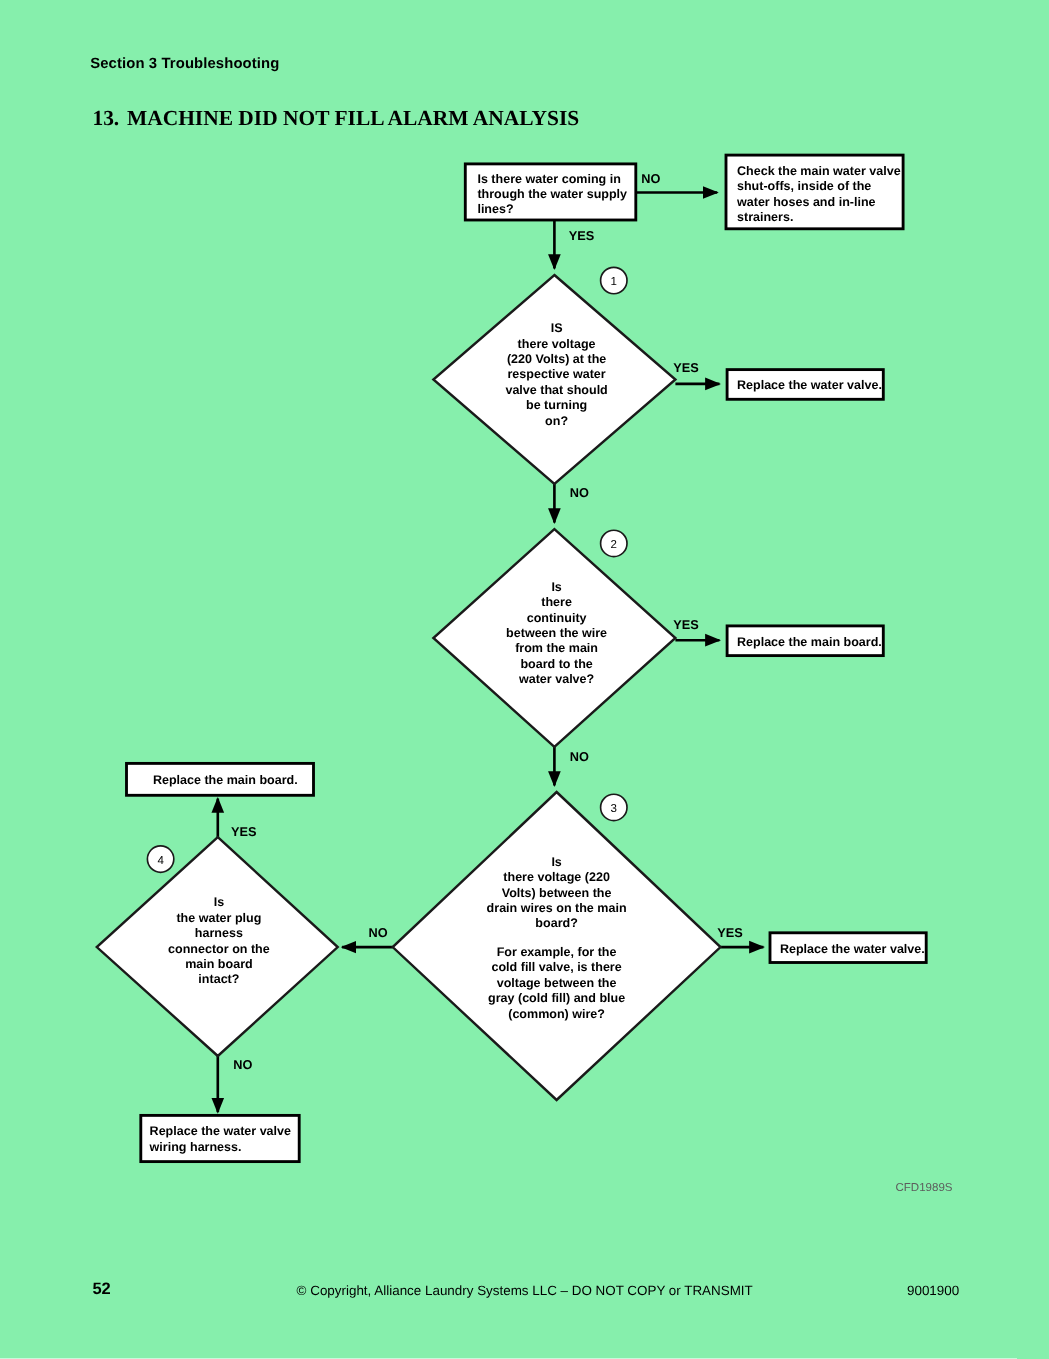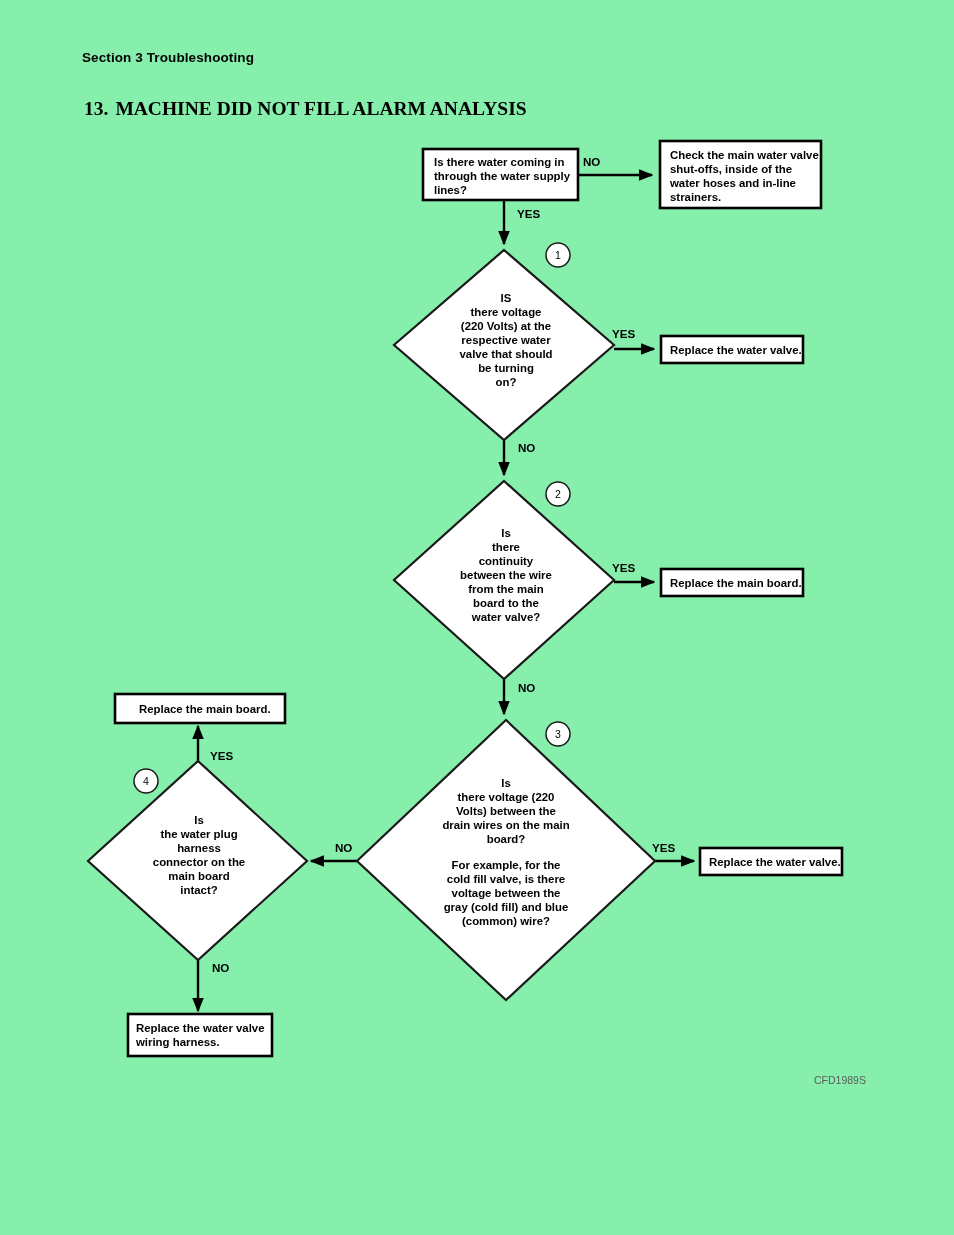--- a/index.html
+++ b/index.html
@@ -258,14 +258,19 @@
     <text class="fc-edge-label" x="612" y="572">YES</text>
     <text class="fc-edge-label" x="518" y="692">NO</text>
     <text class="fc-edge-label" x="652" y="852">YES</text>
     <text class="fc-edge-label" x="335" y="852">NO</text>
     <text class="fc-edge-label" x="210" y="760">YES</text>
     <text class="fc-edge-label" x="212" y="972">NO</text>
   </svg>
 
   <div id="drawing-number">CFD1989S</div>
 
+  <div id="footer">
+    <div id="footer-page-number">52</div>
+    <div id="footer-copyright">© Copyright, Alliance Laundry Systems LLC – DO NOT COPY or TRANSMIT</div>
+    <div id="footer-doc-number">9001900</div>
+  </div>
 
 </div>
 
 </body></html>

